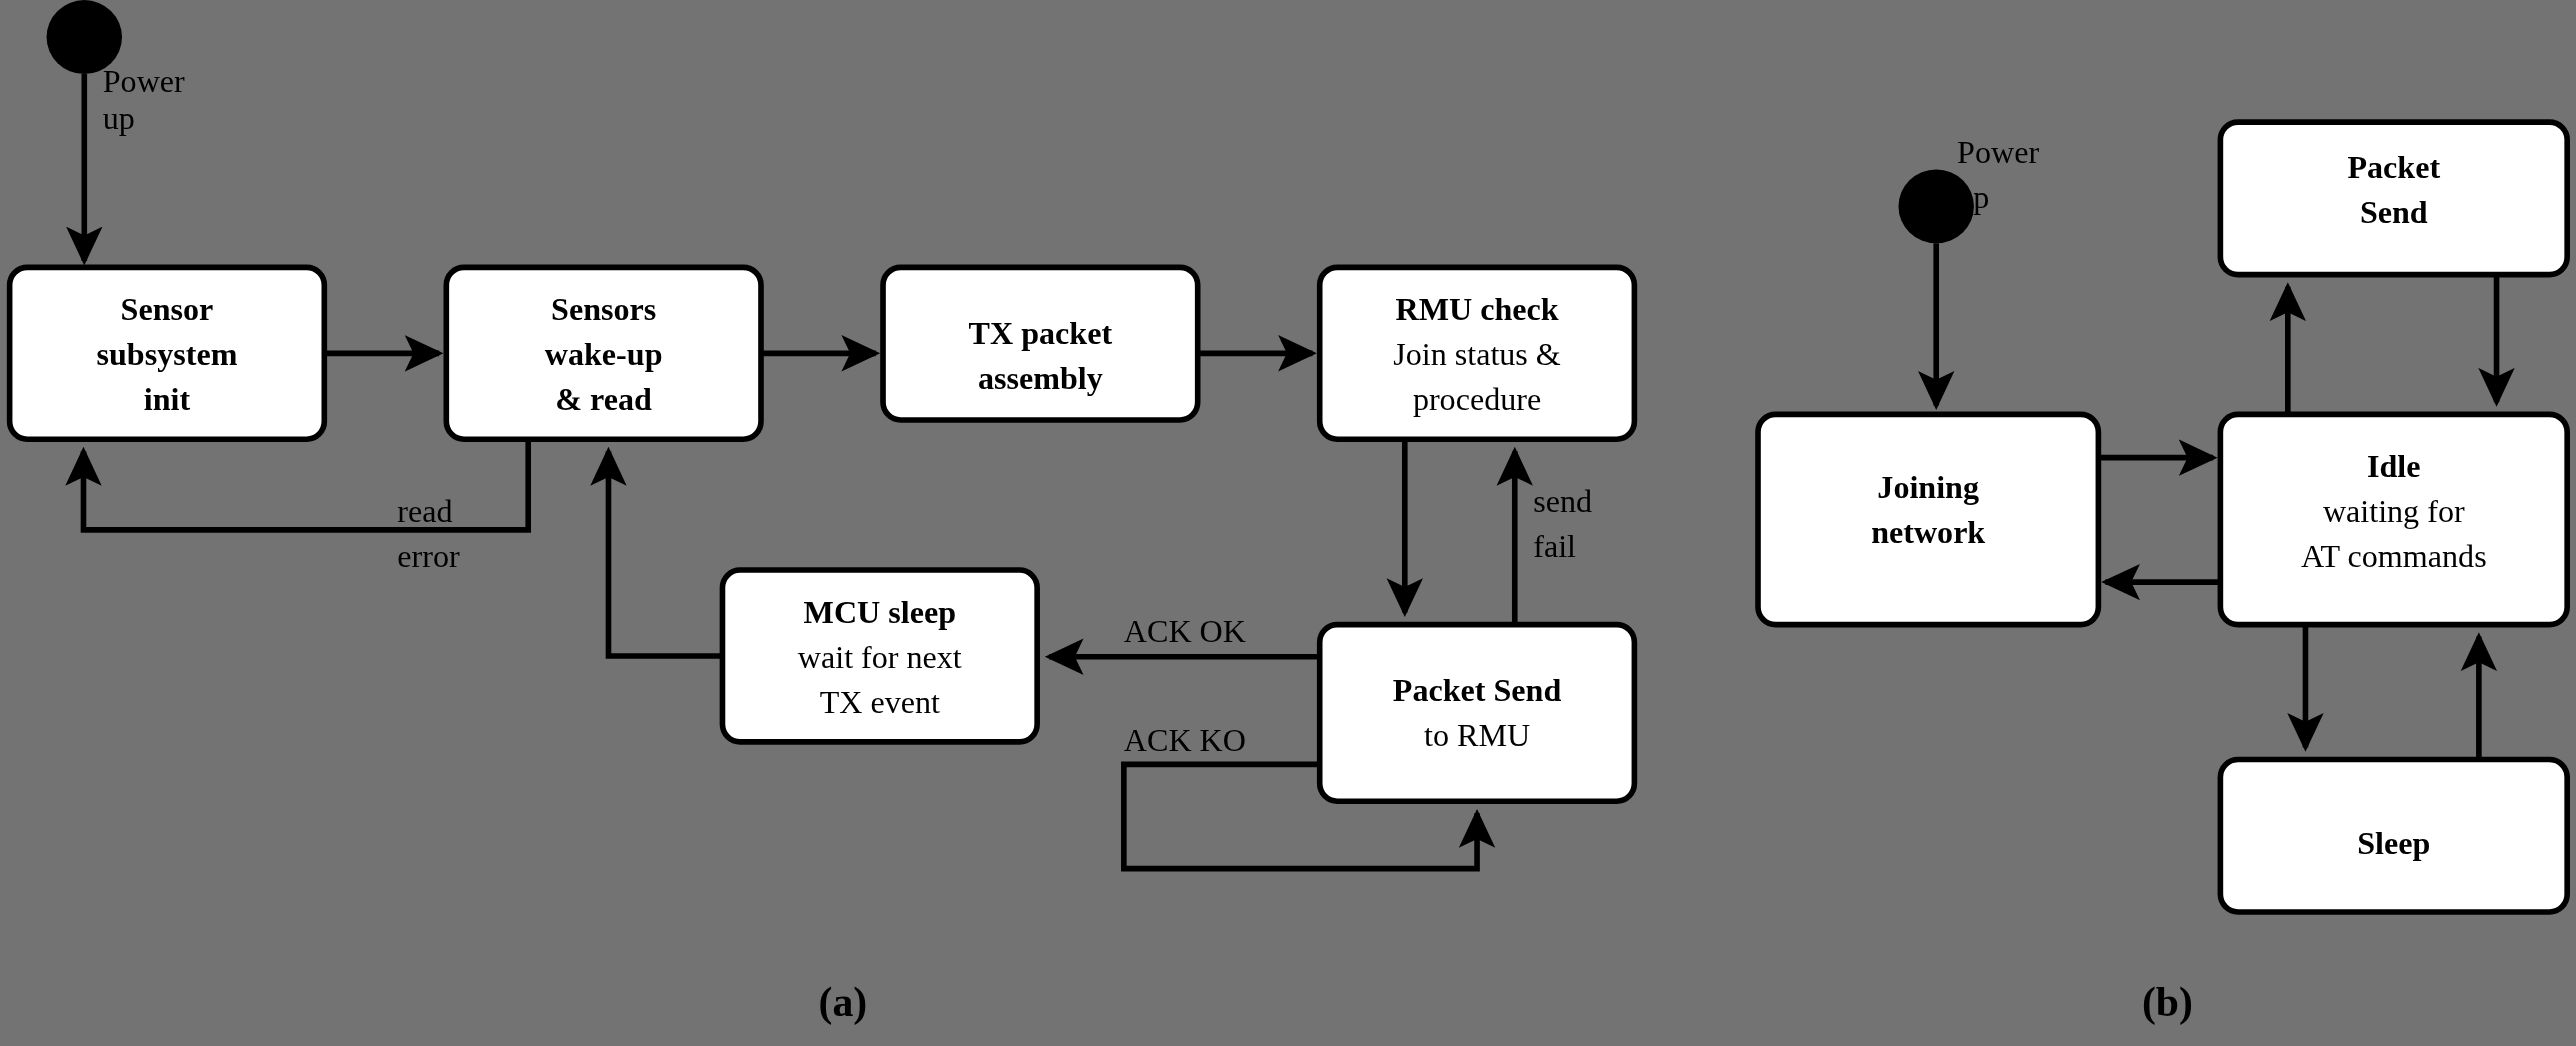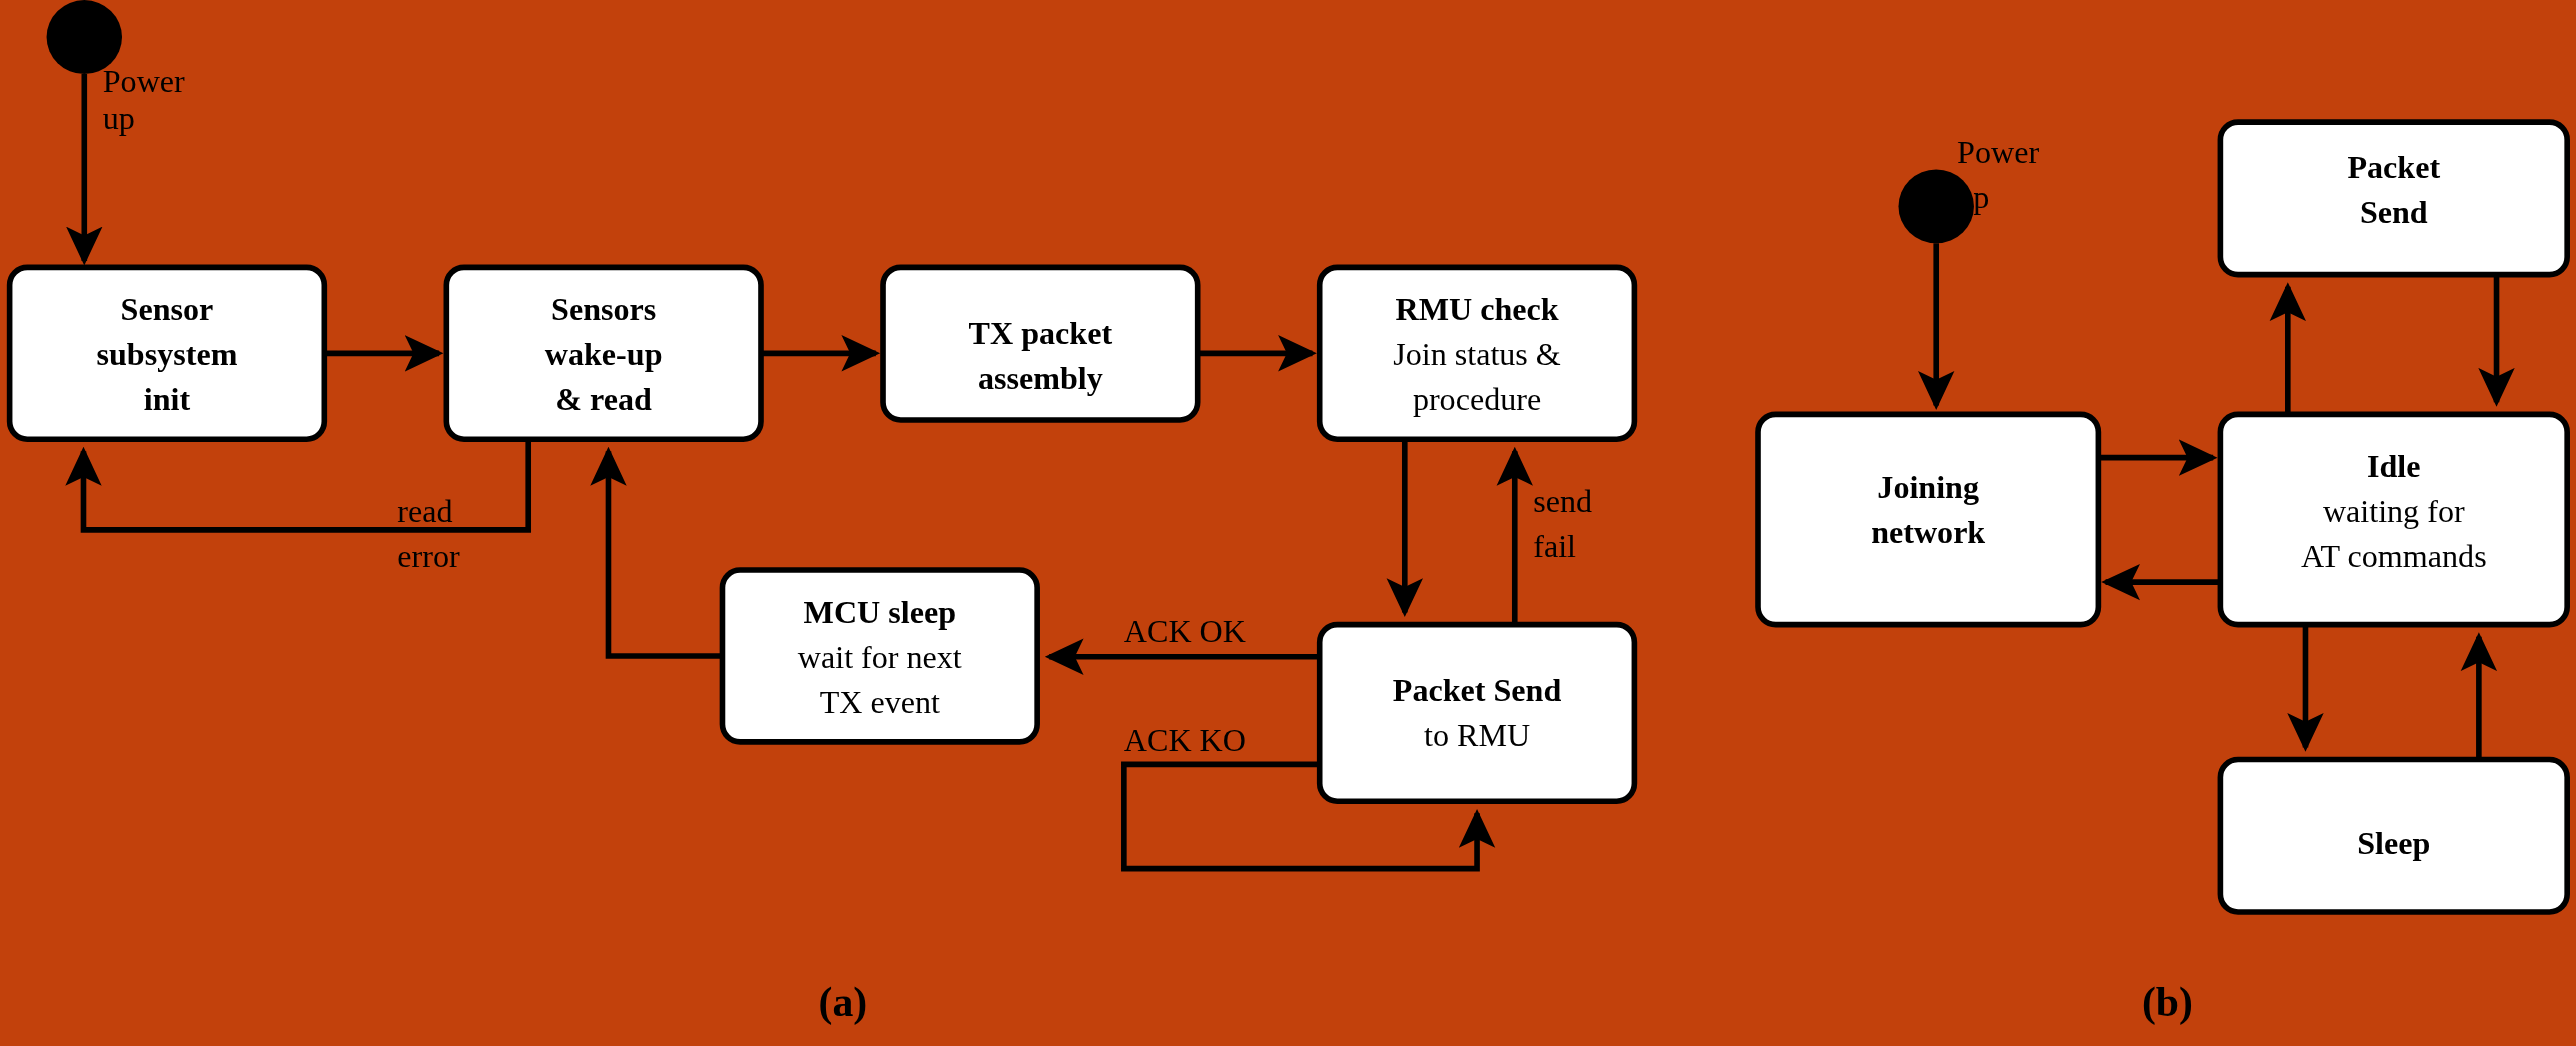--- a/index.html
+++ b/index.html
@@ -4,21 +4,21 @@
 <style>
   html, body {
     margin: 0;
     padding: 0;
     background: #ffffff;
   }
   #stage {
     position: relative;
     width: 2576px;
     height: 1047px;
-    background: #c2410c;
+    background: #737373;
     overflow: hidden;
   }
   svg#diagram {
     position: absolute;
     inset: 0;
     width: 2576px;
     height: 1047px;
     display: block;
   }
   .node-box {

